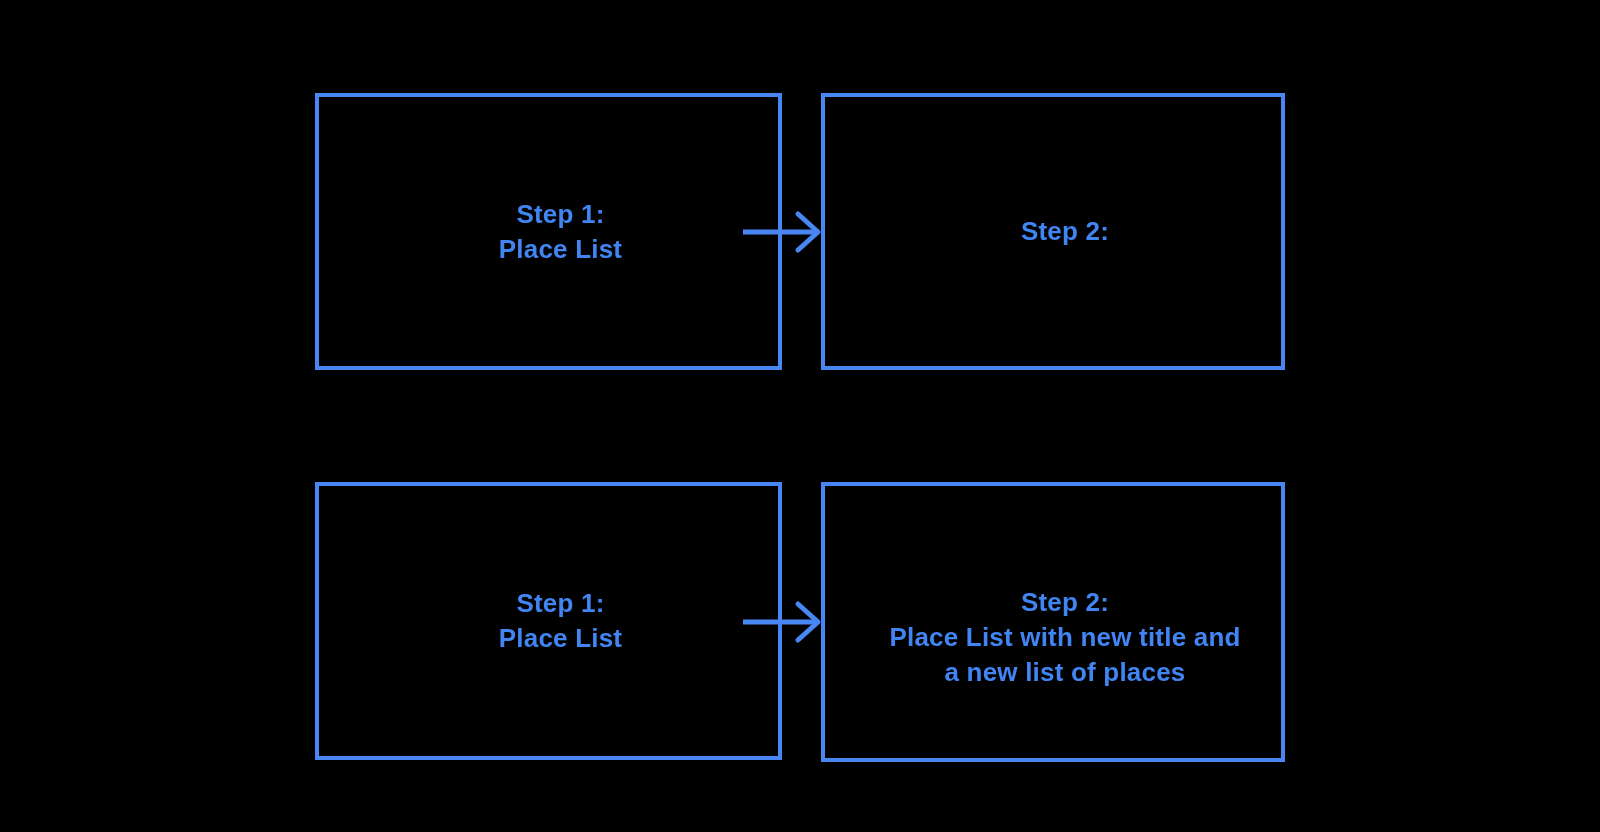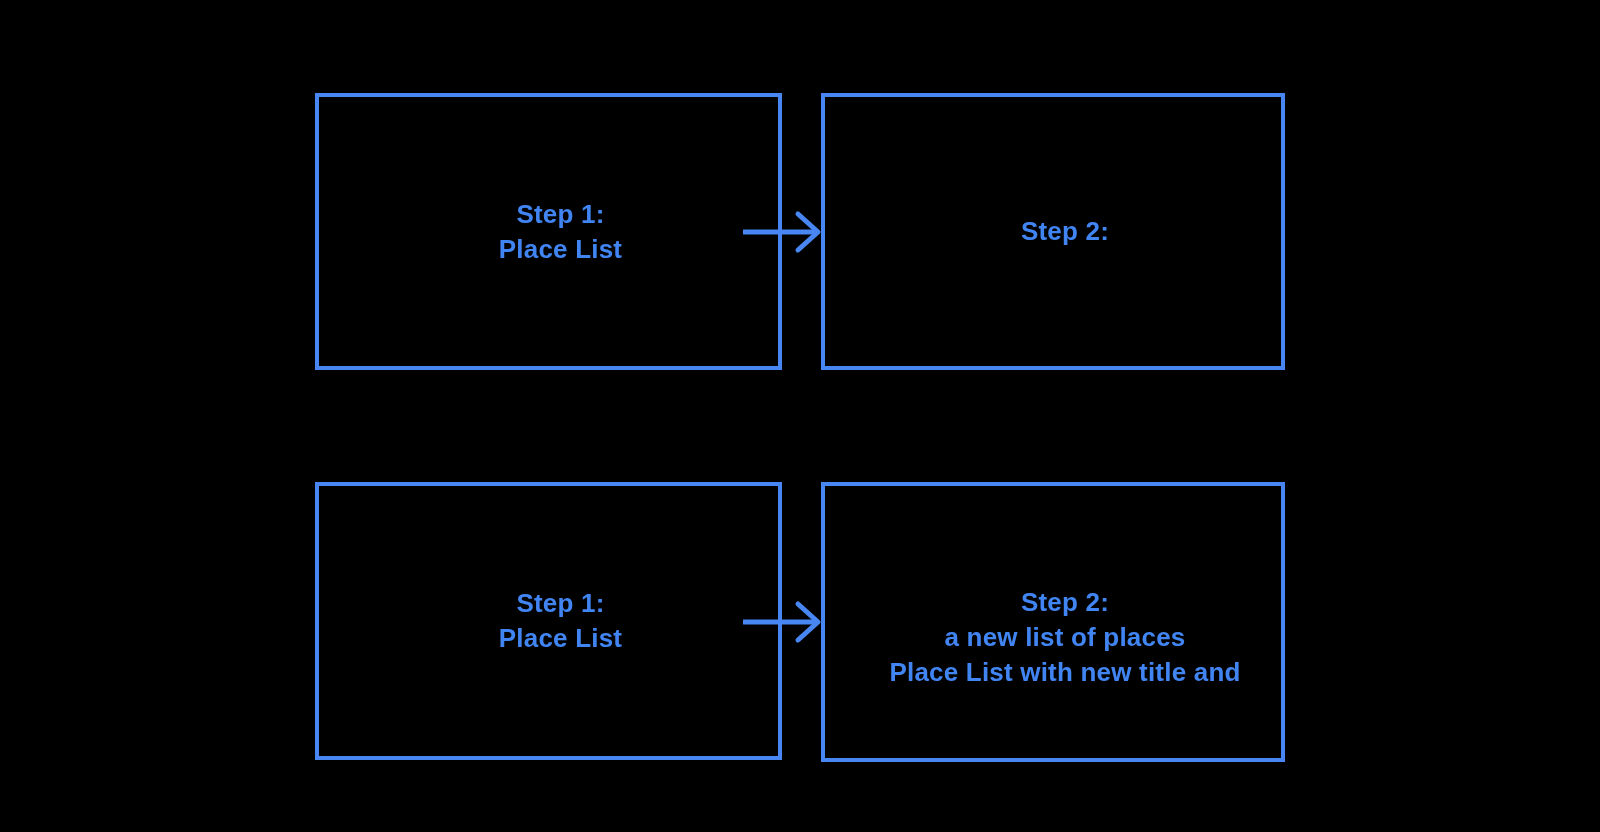--- a/index.html
+++ b/index.html
@@ -80,18 +80,18 @@
   </div>
 
   <svg class="flow-arrow arrow-bottom" viewBox="0 0 82 48" xmlns="http://www.w3.org/2000/svg">
     <line x1="2" y1="24" x2="74" y2="24" stroke="currentColor" stroke-width="5"></line>
     <polyline points="57,6 77,24 57,42" fill="none" stroke="currentColor" stroke-width="5" stroke-linecap="round" stroke-linejoin="round"></polyline>
   </svg>
 
   <div class="flow-box box-br">
     <div class="box-label">
       <div>Step 2:</div>
+      <div>Place List with new title and</div>
       <div>a new list of places</div>
-      <div>Place List with new title and</div>
     </div>
   </div>
 
 </div>
 
 </body></html>

